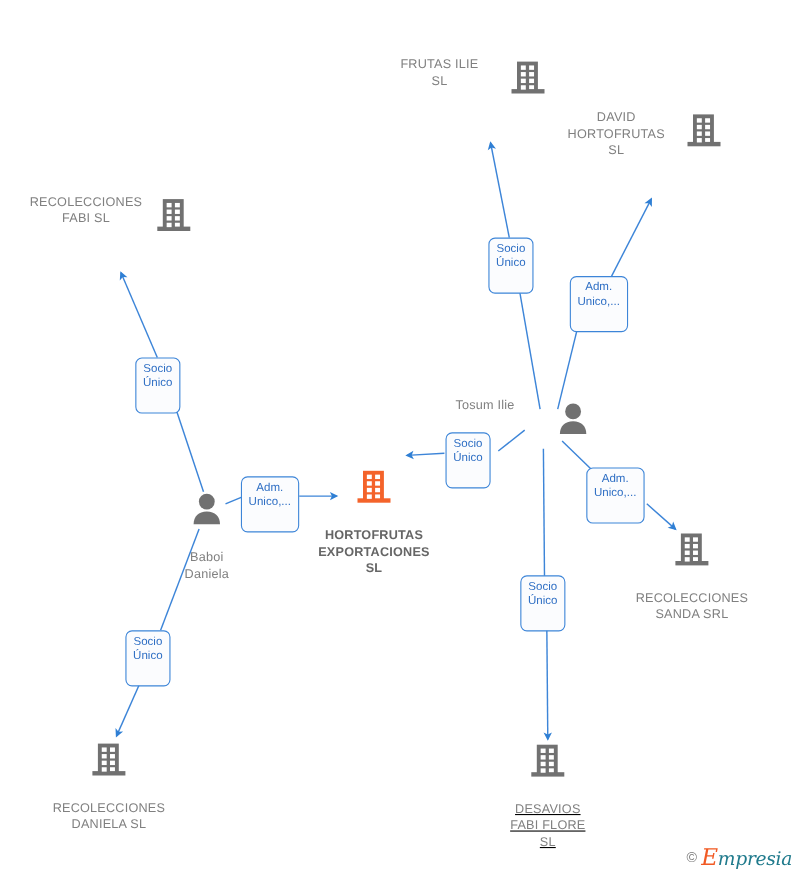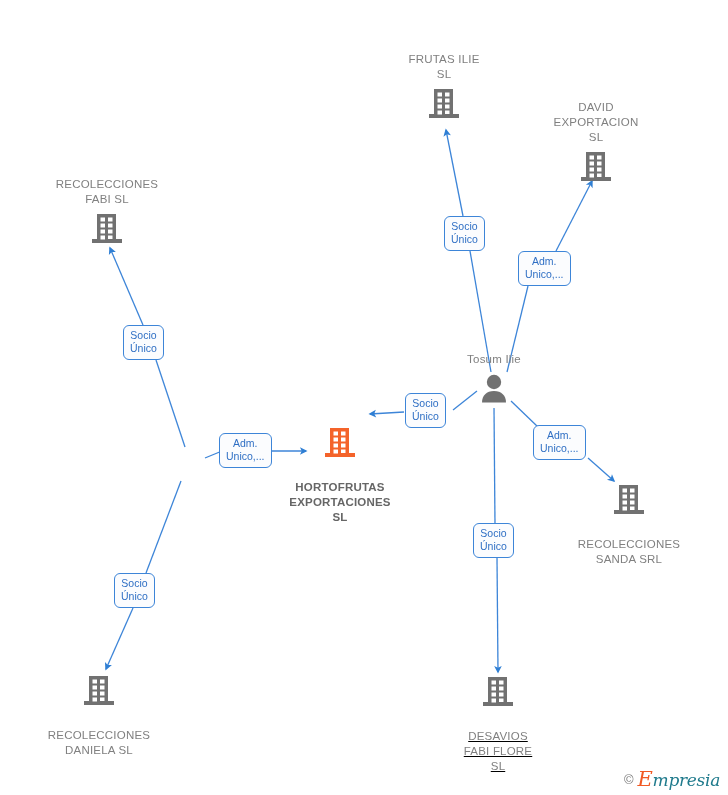--- a/index.html
+++ b/index.html
@@ -54,33 +54,33 @@
   }
   .node.focus .caption {
     color: #666666;
     font-weight: bold;
     font-size: 11.5px;
   }
   .node.person .caption {
     color: #808080;
   }
   .node.caption-top .glyph { order: 2; }
-  .node.caption-top { display: flex; flex-direction: column; justify-content: space-between; }
+  .node.caption-top { display: flex; flex-direction: row; justify-content: space-between; }
   .node.caption-top .caption { order: 1; margin-top: 0; margin-bottom: 3px; }
 
   .edge-label {
     position: absolute;
     background: #fbfcfe;
     border: 1.2px solid #3d85d8;
     border-radius: 6px;
     color: #2f6fc4;
     font-size: 10.5px;
     line-height: 13px;
     text-align: center;
-    padding: 3px 6px 4px 6px;
+    padding: 3px 6px 20px 6px;
     white-space: pre-line;
     box-sizing: border-box;
   }
   .watermark {
     position: absolute;
     right: 8px;
     bottom: 4px;
     display: flex;
     align-items: center;
     gap: 4px;
@@ -173,21 +173,21 @@
           <rect x="12.5" y="13.5" width="4.5" height="4"></rect>
             <rect x="20" y="13.5" width="4.5" height="4"></rect>
           <rect x="12.5" y="19.5" width="4.5" height="4"></rect>
             <rect x="20" y="19.5" width="4.5" height="4"></rect>
           <rect x="12.5" y="25.5" width="4.5" height="4"></rect>
             <rect x="20" y="25.5" width="4.5" height="3.5"></rect>
         </g>
       </svg>
     </span>
     <span class="caption">DAVID
-EXPORTACION
+HORTOFRUTAS
 SL</span>
   </div>
 
   <div class="node company caption-top" style="left:107px; top:177px;">
     <span class="glyph">
       <svg viewBox="0 0 38 38" width="38" height="38">
         <rect x="9" y="4" width="19" height="28" fill="#717171"></rect>
         <rect x="4" y="29" width="30" height="4" fill="#717171"></rect>
         <g fill="#ffffff">
           <rect x="12.5" y="7.5" width="4.5" height="4"></rect>
@@ -198,30 +198,40 @@
             <rect x="20" y="19.5" width="4.5" height="4"></rect>
           <rect x="12.5" y="25.5" width="4.5" height="4"></rect>
             <rect x="20" y="25.5" width="4.5" height="3.5"></rect>
         </g>
       </svg>
     </span>
     <span class="caption">RECOLECCIONES
 FABI  SL</span>
   </div>
 
-  <div class="node person caption-top" style="left:494px; top:352px;">
+  <div class="node person caption-top" style="left:494px; top:362px;">
     <span class="glyph">
       <svg viewBox="0 0 38 38" width="38" height="38">
         <circle cx="19" cy="12" r="7.2" fill="#717171"></circle>
         <path d="M 19 21 C 11.5 21 7 25.5 7 32.5 L 31 32.5 C 31 25.5 26.5 21 19 21 z" fill="#717171"></path>
       </svg>
     </span>
     <span class="caption">Tosum Ilie</span>
   </div>
 
+  <div class="node person" style="left:188px; top:444px;">
+    <span class="glyph">
+      <svg viewBox="0 0 38 38" width="38" height="38">
+        <circle cx="19" cy="12" r="7.2" fill="#717171"></circle>
+        <path d="M 19 21 C 11.5 21 7 25.5 7 32.5 L 31 32.5 C 31 25.5 26.5 21 19 21 z" fill="#717171"></path>
+      </svg>
+    </span>
+    <span class="caption">Baboi
+Daniela</span>
+  </div>
 
   <div class="node company focus" style="left:340px; top:424px;">
     <span class="glyph">
       <svg viewBox="0 0 38 38" width="38" height="38">
         <rect x="9" y="4" width="19" height="28" fill="#f4632a"></rect>
         <rect x="4" y="29" width="30" height="4" fill="#f4632a"></rect>
         <g fill="#ffffff">
           <rect x="12.5" y="7.5" width="4.5" height="4"></rect>
             <rect x="20" y="7.5" width="4.5" height="4"></rect>
           <rect x="12.5" y="13.5" width="4.5" height="4"></rect>

